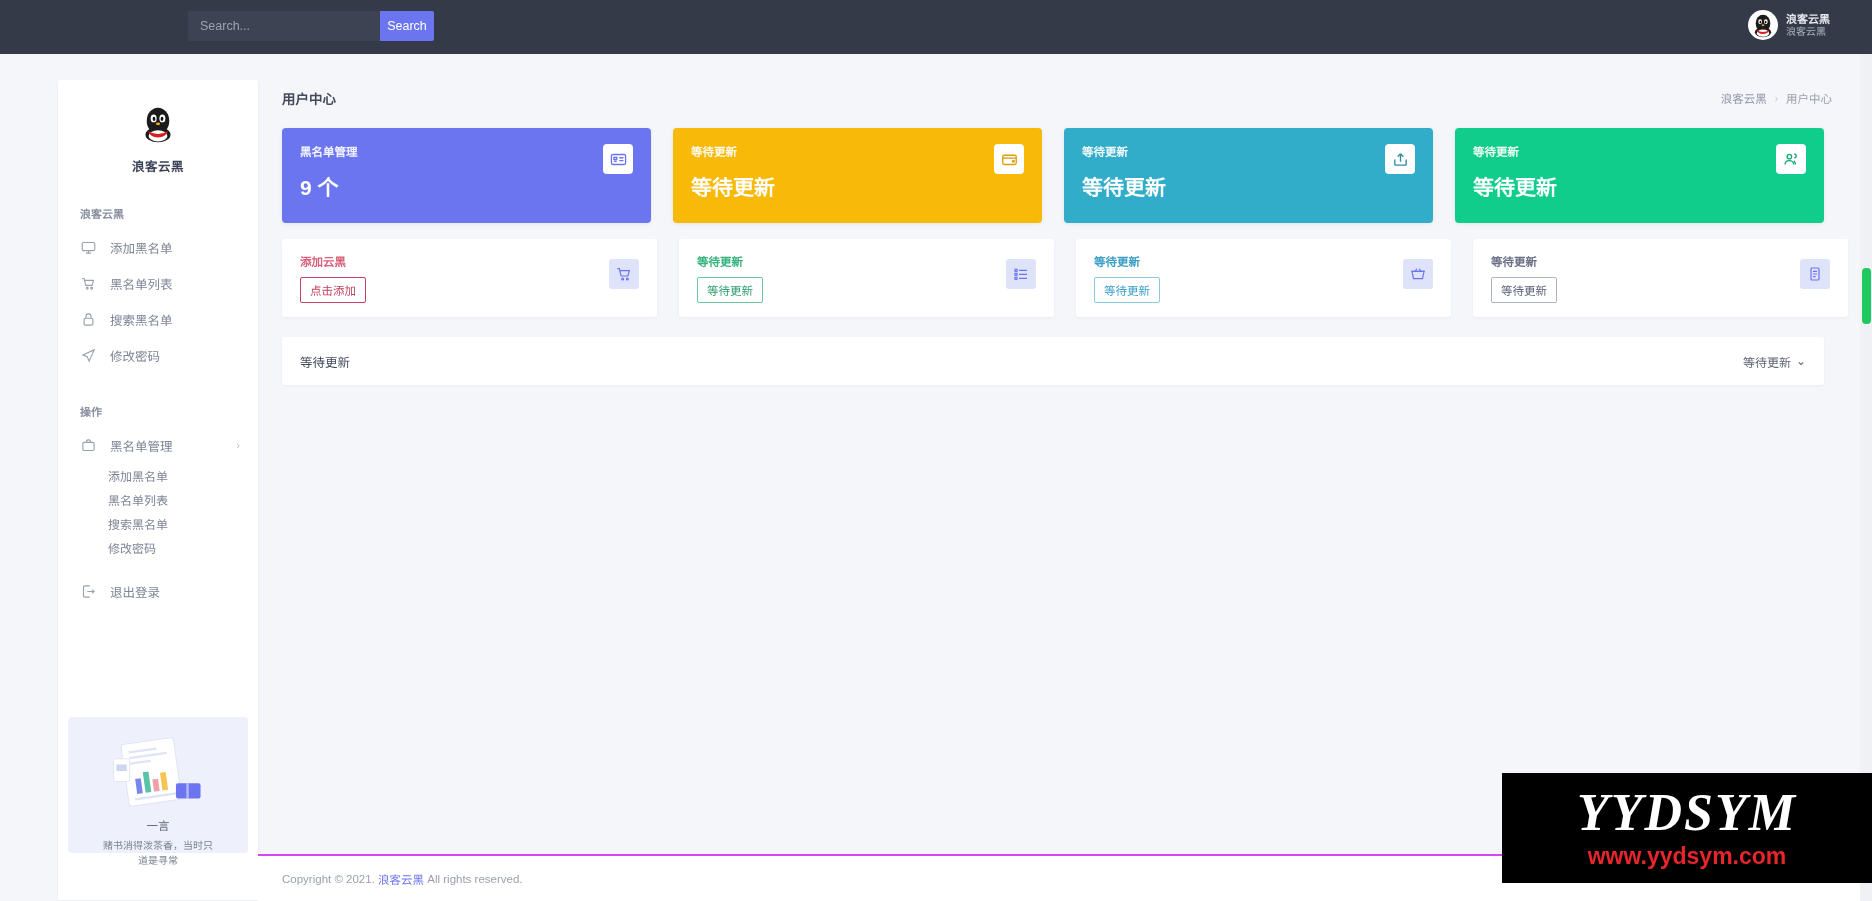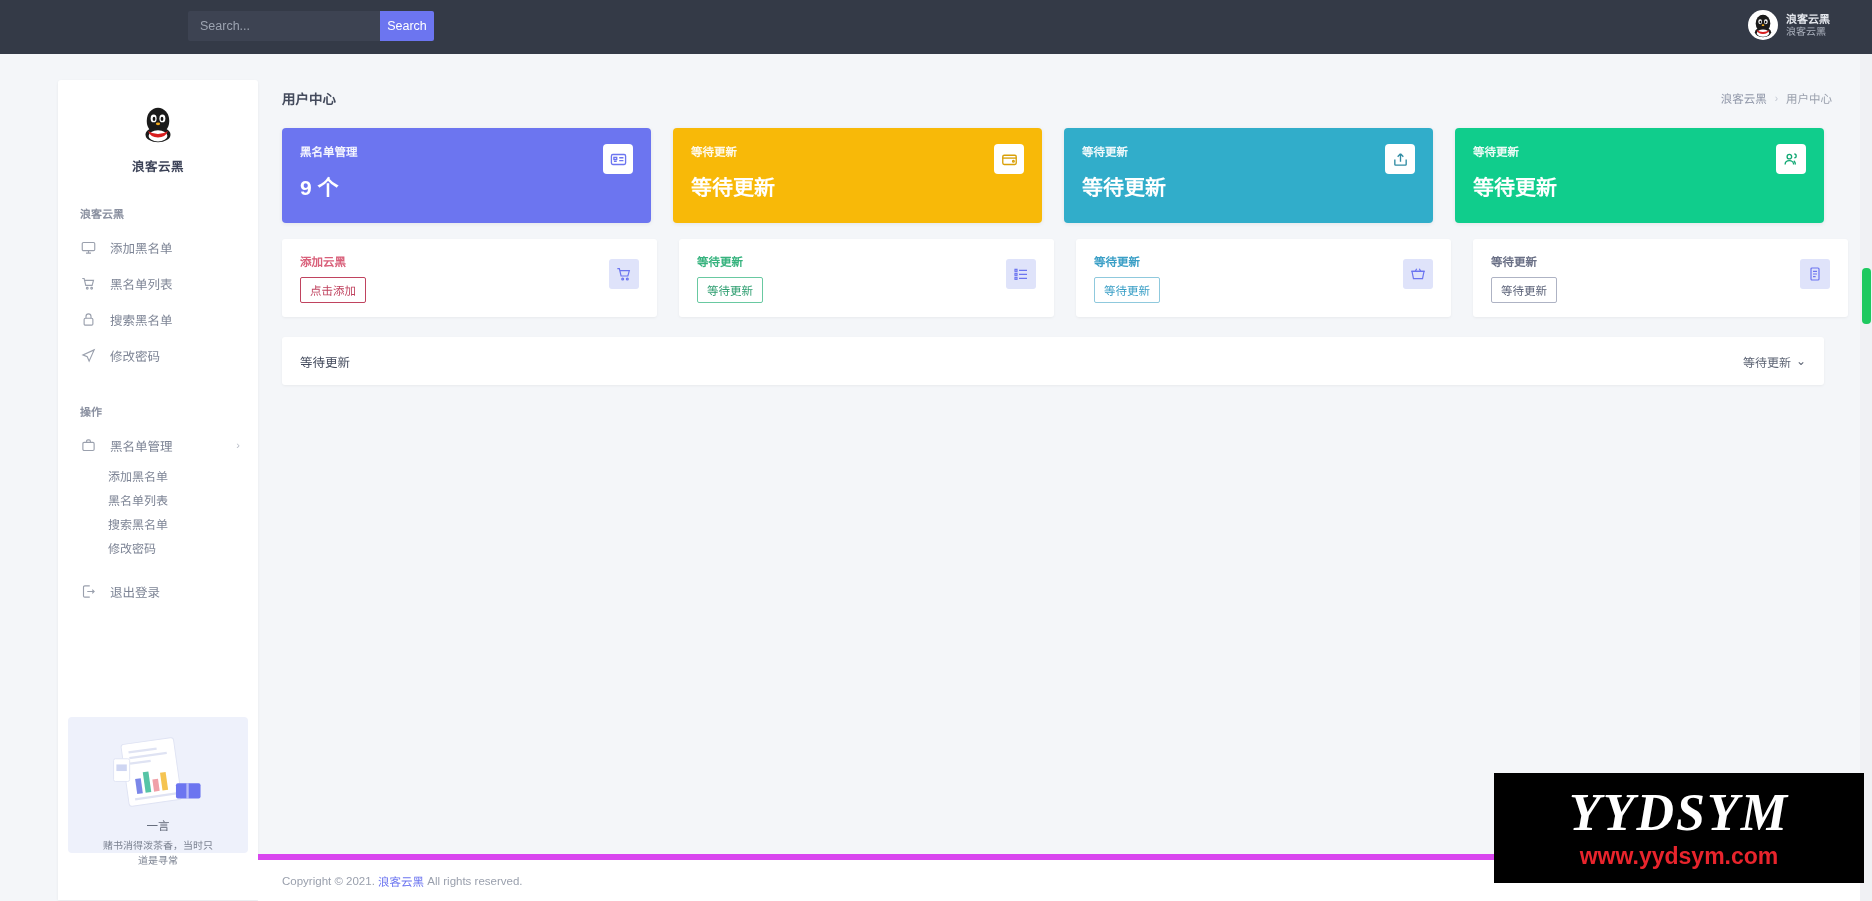--- a/index.html
+++ b/index.html
@@ -177,39 +177,39 @@
     justify-content: space-between; padding: 0 18px;
     box-shadow: 0 1px 3px rgba(0,0,0,0.05);
   }
   .panel-title { font-size: 12.5px; color: #434a5c; }
   .panel-drop { font-size: 12px; color: #5f6676; cursor: pointer; display: flex; align-items: center; gap: 5px; }
 
   
   .footer {
     position: absolute; left: 258px; bottom: 0;
     width: 1614px; height: 47px;
-    background: #ffffff; border-top: 6px solid #d946ef;
+    background: #ffffff; border-top: 2px solid #d946ef;
     display: flex; align-items: center; padding-left: 24px;
     font-size: 11.5px; color: #9aa0ad;
   }
   .footer a { color: #6c75f0; text-decoration: none; }
 
   
   .scrollbar-track {
     position: absolute; right: 0; top: 54px;
     width: 12px; height: 847px; background: #f0f1f4;
   }
   .scrollbar-thumb {
     position: absolute; right: 1px; top: 214px;
     width: 9px; height: 56px; background: #1ec95f; border-radius: 4px;
   }
 
   
   .watermark {
-    position: absolute; right: 8px; bottom: 18px;
+    position: absolute; right: 0; bottom: 18px;
     width: 370px; height: 110px; background: #000000;
     display: flex; flex-direction: column;
     align-items: center; justify-content: center;
   }
   .wm-main {
     font-family: "Liberation Serif", serif;
     font-size: 52px; font-weight: bold; font-style: italic;
     color: #ffffff; letter-spacing: 2px; line-height: 1;
   }
   .wm-sub {

